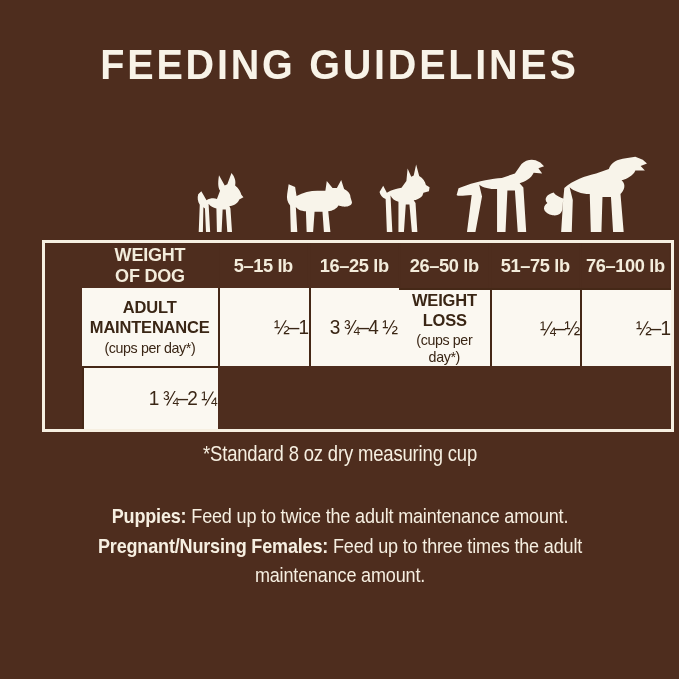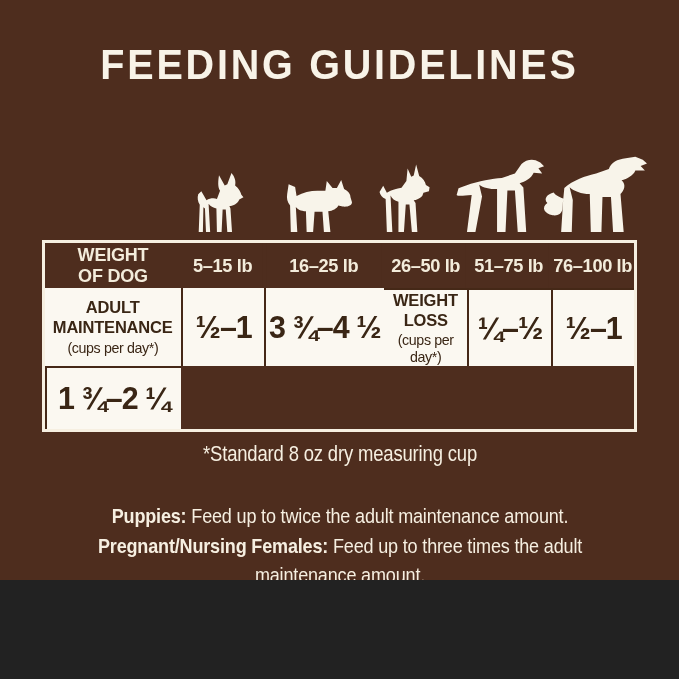--- a/index.html
+++ b/index.html
@@ -5,21 +5,21 @@
   :root{
     --bg:#4e2d1e;
     --cream:#f6efe1;
     --cell-bg:#fbf8f1;
     --ink:#3a2615;
     --line:#452817;
   }
   html,body{margin:0;padding:0;}
   body{background:#222;font-family:"Liberation Sans",sans-serif;}
   .canvas{
-    position:relative;width:679px;height:580px;margin:0 auto;
+    position:relative;width:679px;height:679px;margin:0 auto;
     background:var(--bg);overflow:hidden;
   }
   
   .title{
     position:absolute;top:40px;left:0;width:679px;text-align:center;
     color:#f8f3e8;font-size:43px;font-weight:bold;letter-spacing:3px;
     transform:scaleX(.92);white-space:nowrap;
   }
   
   .dog{position:absolute;fill:#f8f4ea;}
@@ -29,27 +29,28 @@
   .dog-rottweiler{left:451px;top:158px;width:94px;height:74px;}
   .dog-newfoundland{left:541px;top:156px;width:106px;height:76px;}
   
   .table{
     position:absolute;left:42px;top:240px;width:589px;
     border:3px solid var(--cream);
     display:grid;
     grid-template-columns:136px repeat(5,1fr);
     grid-template-rows:45px 78px 63px;
     background:var(--bg);
+    padding-left:37px;
   }
   .cell{display:flex;flex-direction:column;align-items:center;justify-content:center;text-align:center;}
   .hcell{background:var(--bg);color:#f3ecdb;font-weight:bold;}
   .corner{font-size:18px;line-height:1.12;letter-spacing:-.2px;}
   .colhead{font-size:19px;letter-spacing:-.4px;transform:scaleX(.96);}
   .bcell{background:var(--cell-bg);color:var(--ink);}
-  .vcell{border-left:2px solid var(--line);font-size:32px;font-weight:bold;letter-spacing:-1px;white-space:nowrap;}
+  .vcell{border-left:2px solid var(--line);font-size:20px;font-weight:normal;letter-spacing:-1px;white-space:nowrap;align-items:flex-end;}
   .vcell .val{transform:scaleX(.95);}
   .row2{border-top:2px solid var(--line);}
   .rowlabel{font-size:17px;font-weight:bold;line-height:1.15;letter-spacing:-.2px;transform:scaleX(.97);}
   .sublabel{font-size:15px;font-weight:normal;letter-spacing:-.4px;margin-top:1px;transform:scaleX(.95);}
   
   .footnote{
     position:absolute;top:441px;left:50%;
     transform:translateX(-50%) scaleX(.84);
     color:var(--cream);font-size:22px;white-space:nowrap;letter-spacing:-.2px;
   }

